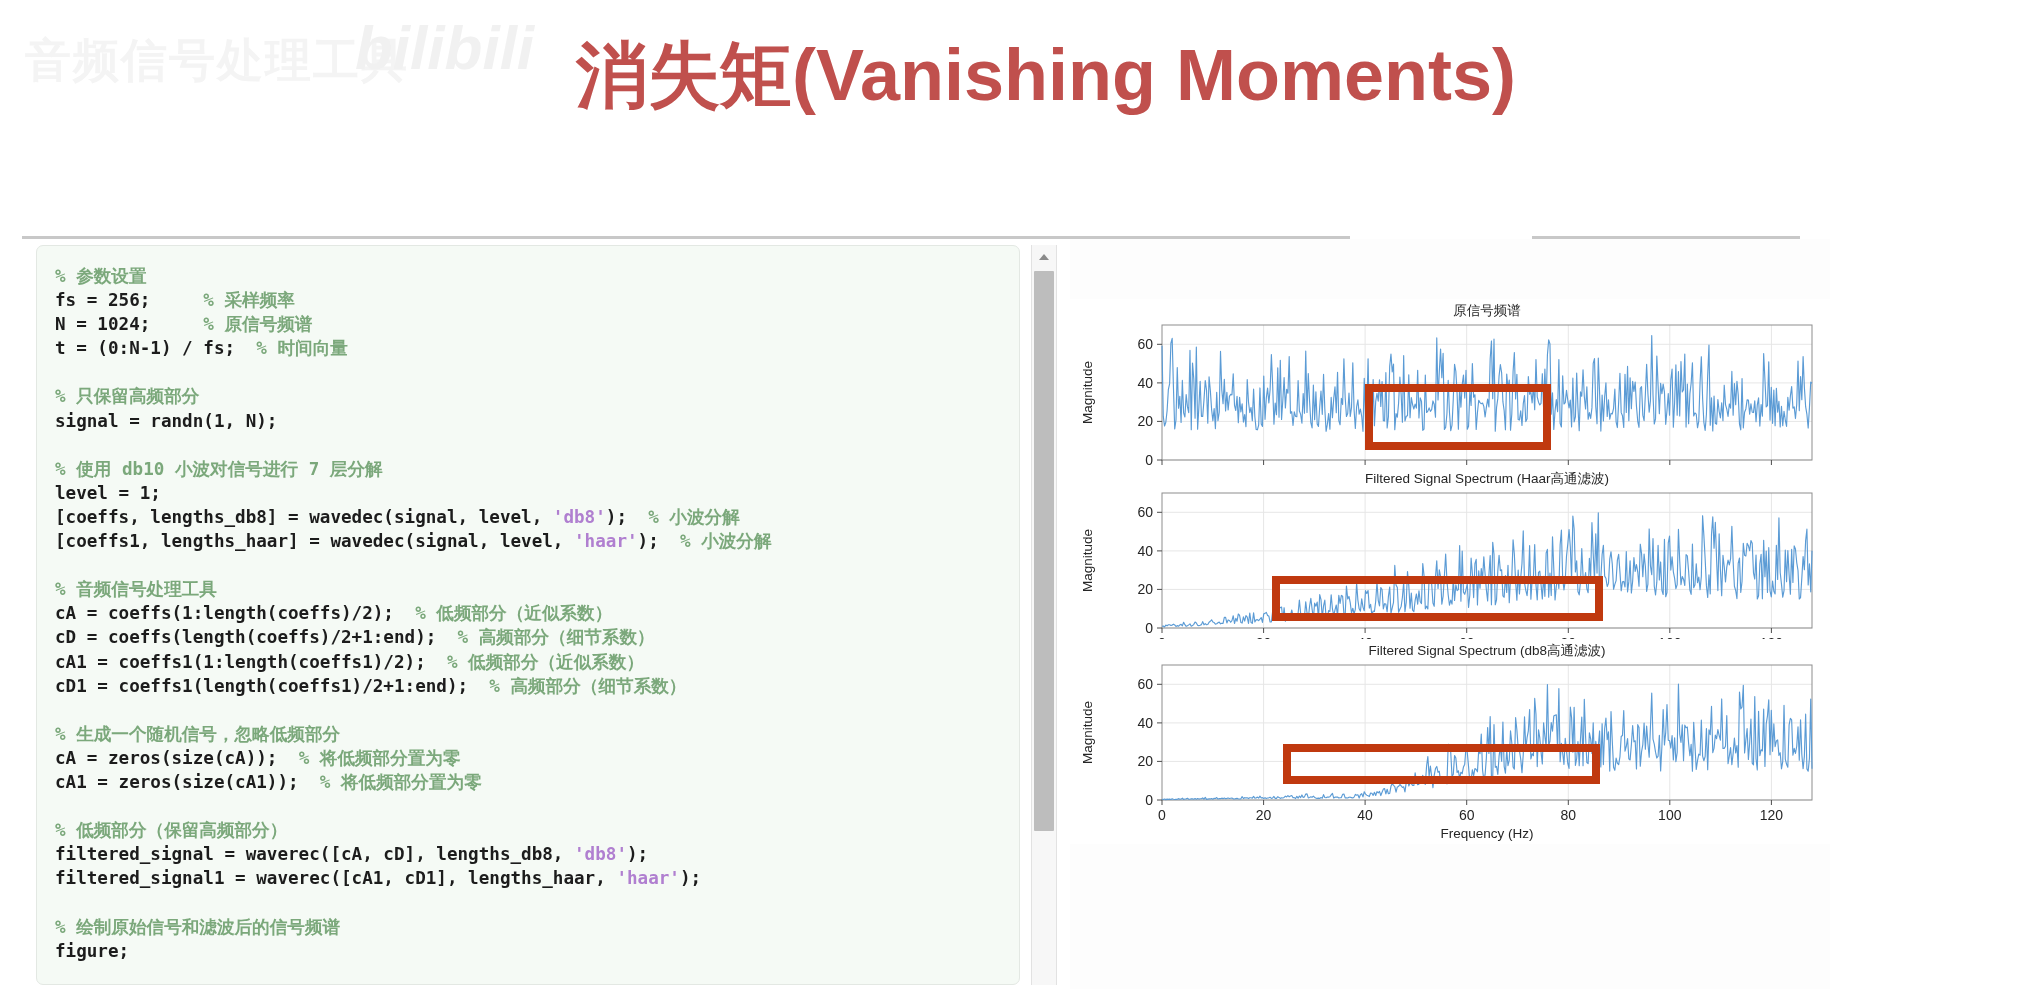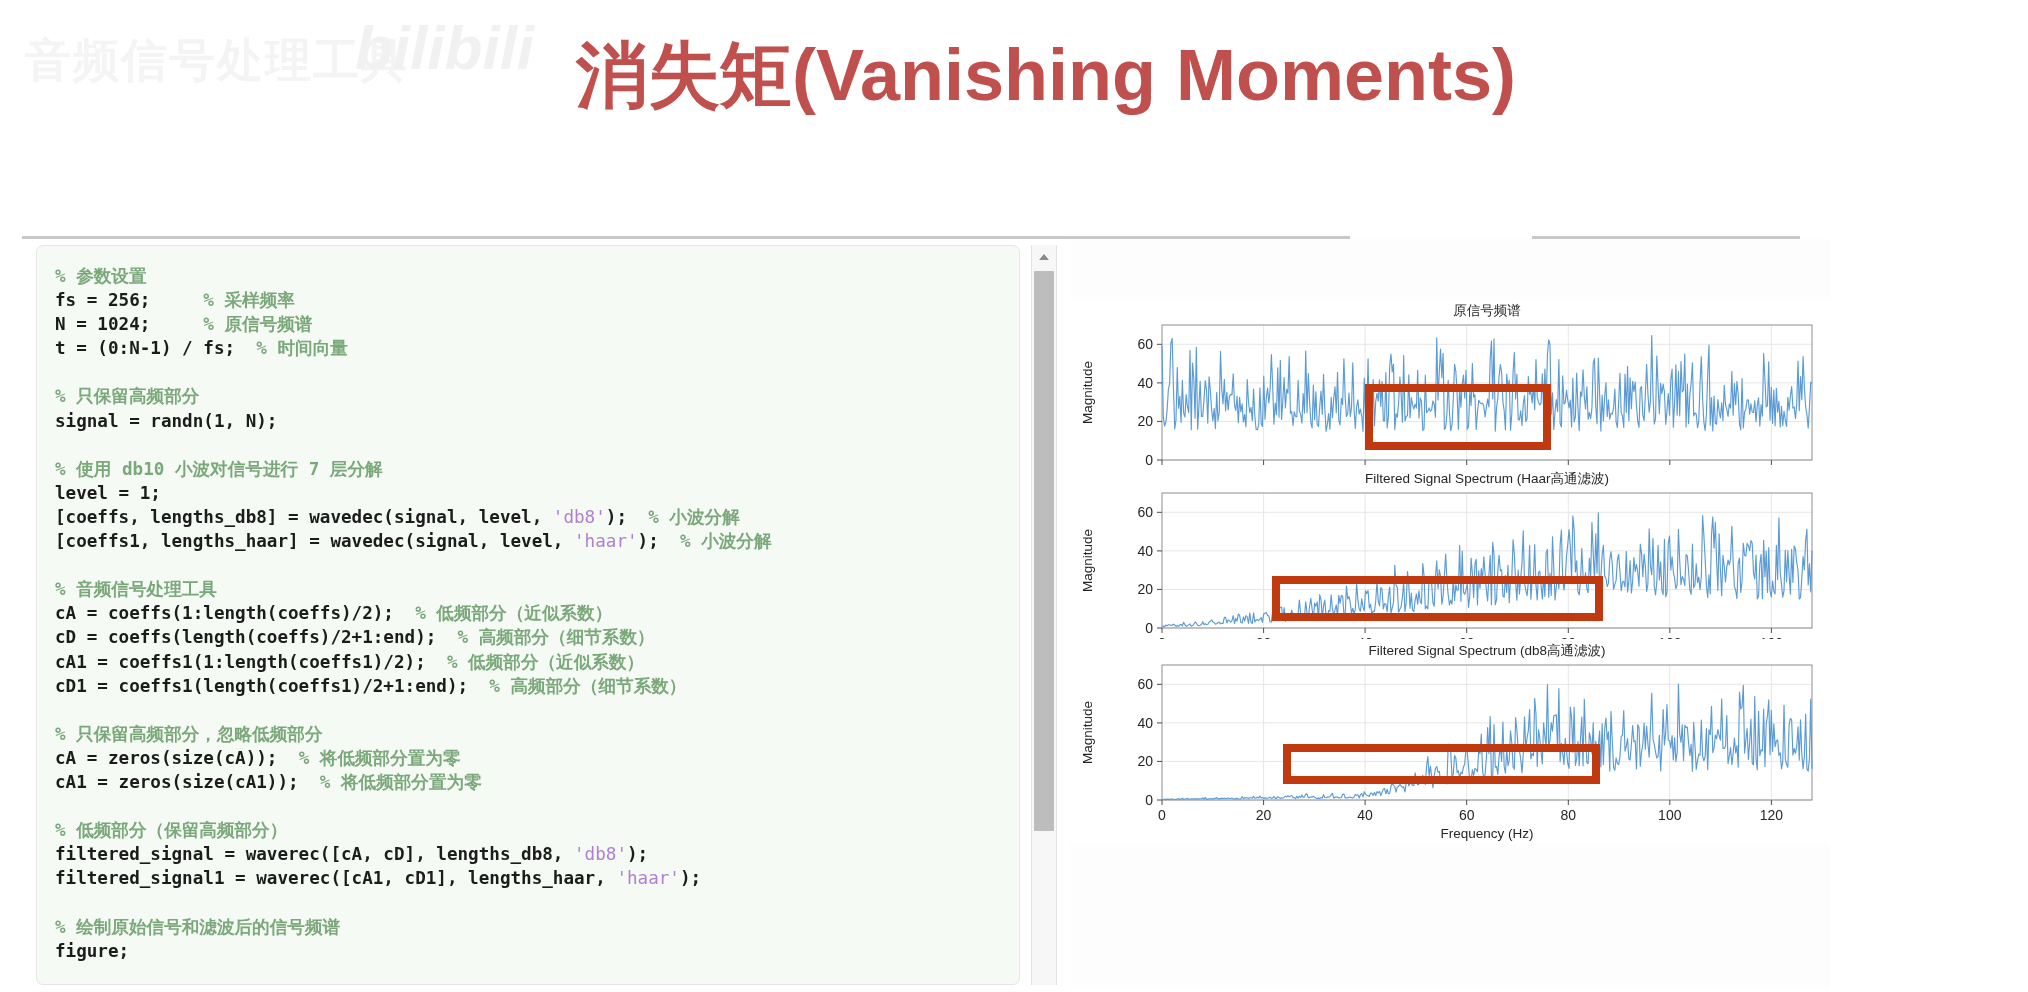--- a/index.html
+++ b/index.html
@@ -94,21 +94,21 @@
   #code-block {
     font-family: "DejaVu Sans Mono", "Liberation Mono", monospace;
     font-size: 17.6px;
     line-height: 24.1px;
     white-space: pre;
     color: #1c1c1c;
     font-weight: bold;
     padding-left: 8px;
   }
   .cmt  { color: #7ba87b; font-weight: bold; }
-  .str  { color: #b07fd0; font-weight: normal; }
+  .str  { color: #b07fd0; font-weight: bold; }
 
   
   #code-scrollbar {
     position: absolute;
     left: 1031px;
     top: 9px;
     width: 26px;
     height: 740px;
     background: #f7f7f7;
     border-left: 1px solid #e2e2e2;
@@ -191,21 +191,21 @@
 level = 1;
 [coeffs, lengths_db8] = wavedec(signal, level, <span class="str">'db8'</span>);  <span class="cmt">% 小波分解</span>
 [coeffs1, lengths_haar] = wavedec(signal, level, <span class="str">'haar'</span>);  <span class="cmt">% 小波分解</span>
 
 <span class="cmt">% 音频信号处理工具</span>
 cA = coeffs(1:length(coeffs)/2);  <span class="cmt">% 低频部分（近似系数）</span>
 cD = coeffs(length(coeffs)/2+1:end);  <span class="cmt">% 高频部分（细节系数）</span>
 cA1 = coeffs1(1:length(coeffs1)/2);  <span class="cmt">% 低频部分（近似系数）</span>
 cD1 = coeffs1(length(coeffs1)/2+1:end);  <span class="cmt">% 高频部分（细节系数）</span>
 
-<span class="cmt">% 只保留高频部分，忽略低频部分</span>
+<span class="cmt">% 生成一个随机信号，忽略低频部分</span>
 cA = zeros(size(cA));  <span class="cmt">% 将低频部分置为零</span>
 cA1 = zeros(size(cA1));  <span class="cmt">% 将低频部分置为零</span>
 
 <span class="cmt">% 低频部分（保留高频部分）</span>
 filtered_signal = waverec([cA, cD], lengths_db8, <span class="str">'db8'</span>);
 filtered_signal1 = waverec([cA1, cD1], lengths_haar, <span class="str">'haar'</span>);
 
 <span class="cmt">% 绘制原始信号和滤波后的信号频谱</span>
 figure;
 </div>

